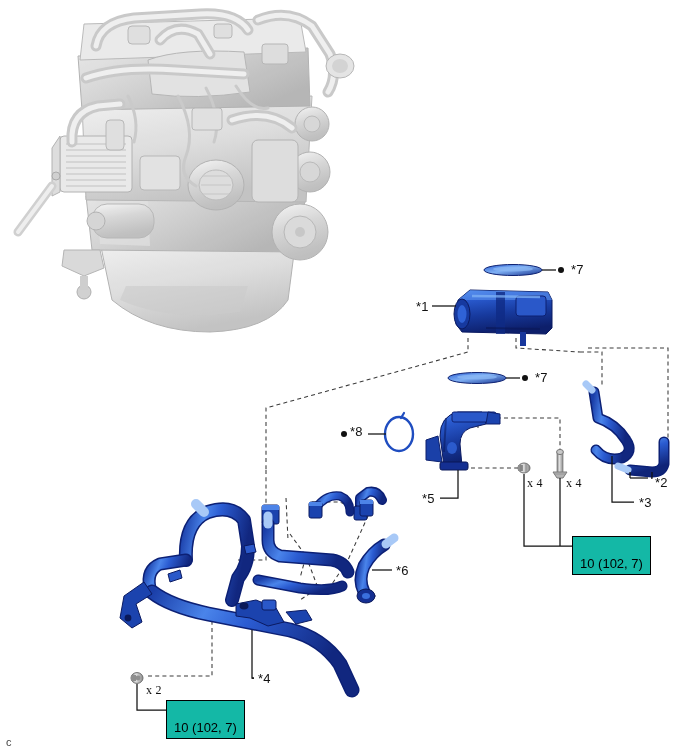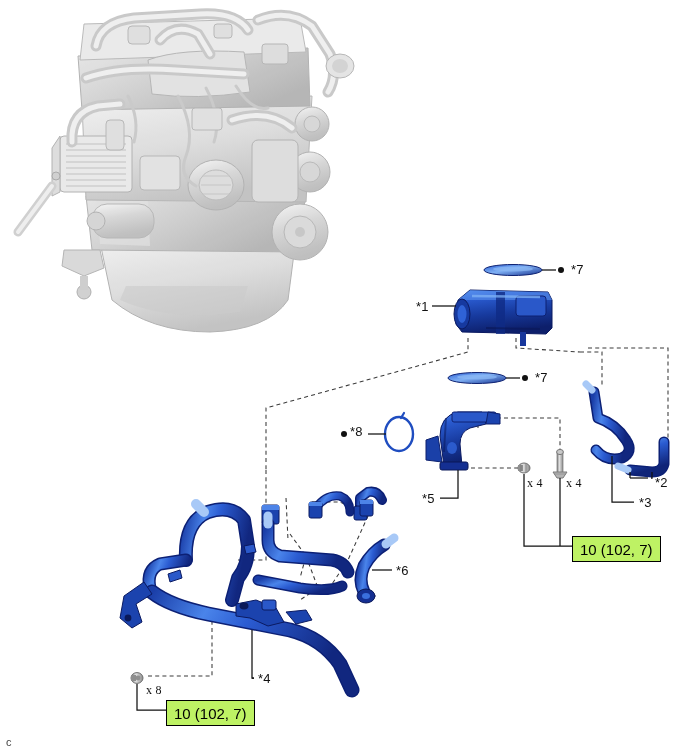--- a/index.html
+++ b/index.html
@@ -17,23 +17,23 @@
     font-size:13px;
     line-height:1;
     color:#111;
     white-space:nowrap;
     letter-spacing:.2px;
   }
   .lbl.sm{font-size:12px;font-family:Liberation Serif, serif;}
   .torque-box{
     position:absolute;
     border:1.3px solid #000;
-    background:#bef264;
-    font-size:15px;
-    padding:5px 7px 4px 7px;
+    background:#14b8a6;
+    font-size:13px;
+    padding:20px 7px 4px 7px;
     line-height:1;
     white-space:nowrap;
     color:#000;
   }
   .corner-mark{
     position:absolute;
     font-size:11px;
     color:#444;
   }
   .bullet{
@@ -382,20 +382,20 @@
   <div class="lbl" style="left:639px;top:496px;">*3</div>
   <div class="lbl" style="left:258px;top:672px;">*4</div>
   <div class="lbl" style="left:422px;top:492px;">*5</div>
   <div class="lbl" style="left:396px;top:564px;">*6</div>
   <div class="lbl" style="left:571px;top:263px;">*7</div>
   <div class="lbl" style="left:535px;top:371px;">*7</div>
   <div class="lbl" style="left:350px;top:425px;">*8</div>
 
   <div class="lbl sm" style="left:527px;top:477px;">x 4</div>
   <div class="lbl sm" style="left:566px;top:477px;">x 4</div>
-  <div class="lbl sm" style="left:146px;top:684px;">x 8</div>
+  <div class="lbl sm" style="left:146px;top:684px;">x 2</div>
 
   <div class="torque-box" style="left:572px;top:536px;">10 (102, 7)</div>
   <div class="torque-box" style="left:166px;top:700px;">10 (102, 7)</div>
 
   <div class="corner-mark" style="left:6px;top:736px;">c</div>
 
 </div>
 
 </body></html>

